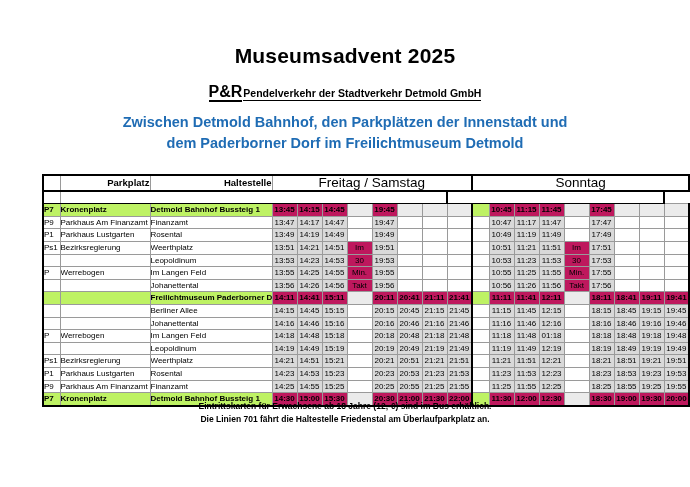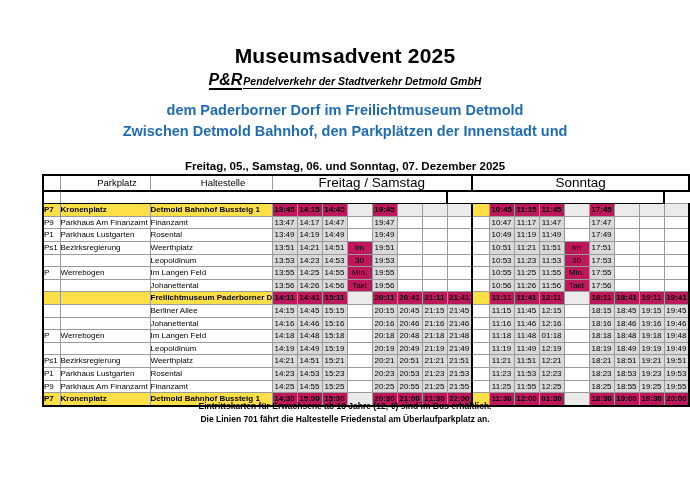--- a/index.html
+++ b/index.html
@@ -26,23 +26,22 @@
     text-align: center;
     padding-top: 44px;
   }
   .main-title {
     font-size: 21px;
     font-weight: bold;
     letter-spacing: 0.2px;
     line-height: 1.1;
   }
   .sub-line {
-    margin-top: 5px;
+    margin-top: 17px;
     line-height: 1.0;
-    font-style: italic;
   }
   .pr-mark {
     font-size: 16px;
     font-weight: bold;
     border-bottom: 2px solid #000;
     padding-bottom: 0px;
     letter-spacing: 0px;
   }
   .pr-desc {
     font-size: 10.5px;
@@ -98,37 +97,37 @@
 
   td.code  { padding-left: 2px; }
   td.park  { padding-left: 3px; }
   td.stop  { padding-left: 3px; }
   td.time  { text-align: center; background: #d9d9d9; }
   td.blank { background: #ffffff; }
   td.takt  { text-align: center; font-weight: bold; background: #be185d; }
 
   tr.hl td.code,
   tr.hl td.park,
-  tr.hl td.stop { background: #fde047; font-weight: bold; }
+  tr.hl td.stop { background: #bef264; font-weight: bold; }
   tr.hl td.time { background: #be185d; font-weight: bold; }
   tr.hl td.blank { background: #ebebeb; }
   .hdr-row td {
     border-top: 2px solid #000 !important;
     border-bottom: 2px solid #000 !important;
     height: 30px;
     line-height: 30px;
     font-size: 13.5px;
     font-weight: bold;
     text-align: center;
     background: #ffffff;
   }
   .hdr-row td.labelcell {
     font-size: 9.5px;
-    font-weight: normal;
-    text-align: center;
+    font-weight: bold;
+    text-align: right;
     vertical-align: bottom;
     line-height: normal;
     padding-bottom: 2px;
   }
   .hdr-row td.labelcell span { display: inline-block; padding-left: 24px; }
   .spacer-row td {
     height: 9px;
     line-height: 9px;
     background: #ffffff;
     border-bottom: 1px solid #000 !important;
@@ -156,22 +155,22 @@
 <body>
 
 <div class="page">
 
   <div class="titles">
     <div class="main-title">Museumsadvent 2025</div>
     <div class="sub-line">
       <span class="pr-mark">P&amp;R</span><span class="pr-desc">Pendelverkehr der Stadtverkehr Detmold GmbH</span>
     </div>
     <div class="blue-block">
+      <div class="blue-line">Zwischen Detmold Bahnhof, den Parkplätzen der Innenstadt  und</div>
       <div class="blue-line">dem Paderborner Dorf im Freilichtmuseum Detmold</div>
-      <div class="blue-line">Zwischen Detmold Bahnhof, den Parkplätzen der Innenstadt  und</div>
     </div>
     <div class="date-line">Freitag, 05., Samstag, 06. und Sonntag, 07. Dezember 2025</div>
   </div>
 
   <div class="table-wrap">
     <table class="tt">
       <colgroup>
         <col class="c-code">
           <col class="c-park">
           <col class="c-stop">
@@ -544,21 +543,21 @@
             <td class="time">15:00</td>
             <td class="time">15:30</td>
             <td class="blank"></td>
             <td class="time">20:30</td>
             <td class="time">21:00</td>
             <td class="time">21:30</td>
             <td class="time">22:00</td>
             <td class="code vsep-left"></td>
             <td class="time">11:30</td>
             <td class="time">12:00</td>
-            <td class="time">01:30</td>
+            <td class="time">12:30</td>
             <td class="blank"></td>
             <td class="time">18:30</td>
             <td class="time">19:00</td>
             <td class="time">19:30</td>
             <td class="time frame-r">20:00</td>
           </tr>
         </tbody>
     </table>
   </div>
 

